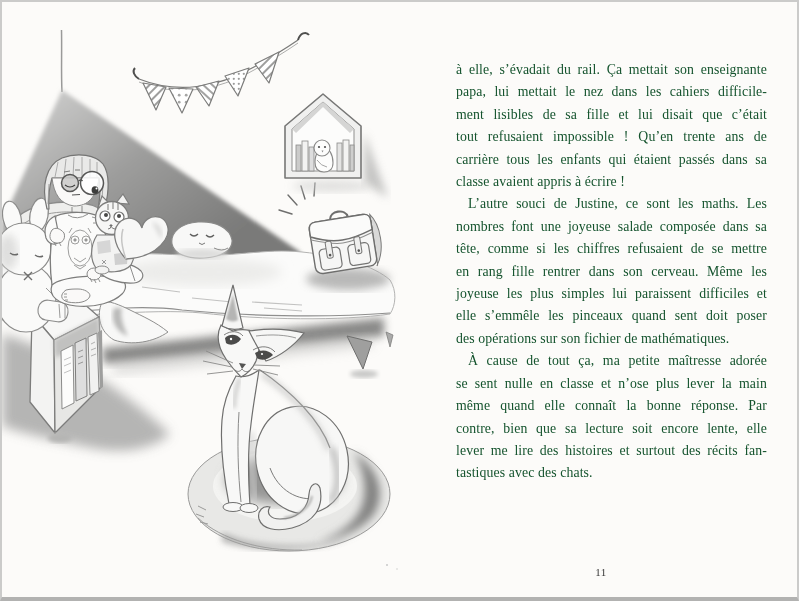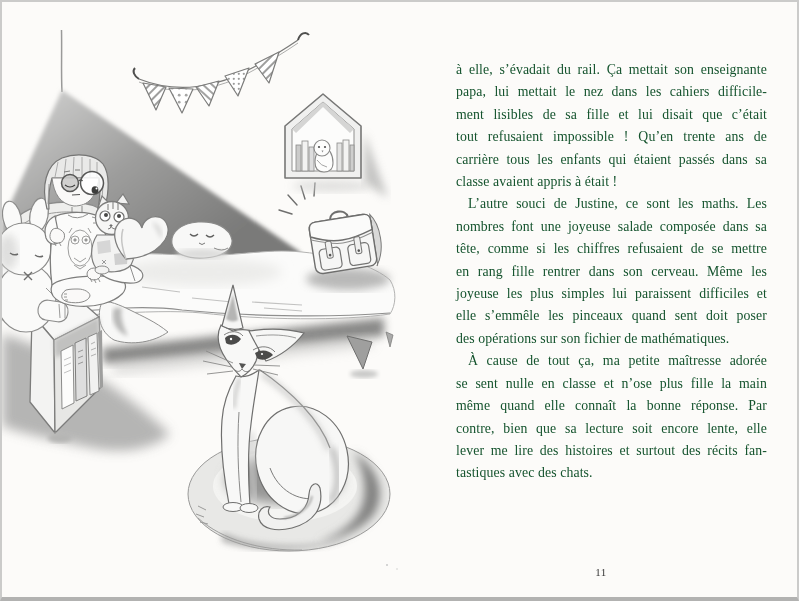--- a/index.html
+++ b/index.html
@@ -313,34 +313,34 @@
     </svg>
   </div>
 
   <div id="textcol">
       <div class="para">
         <div class="line">à elle, s’évadait du rail. Ça mettait son enseignante</div>
         <div class="line">papa, lui mettait le nez dans les cahiers difficile-</div>
         <div class="line">ment lisibles de sa fille et lui disait que c’était</div>
         <div class="line">tout refusaient impossible ! Qu’en trente ans de</div>
         <div class="line">carrière tous les enfants qui étaient passés dans sa</div>
-        <div class="line last">classe avaient appris à était !</div>
+        <div class="line last">classe avaient appris à écrire !</div>
       </div>
       <div class="para">
         <div class="line indent">L’autre souci de Justine, ce sont les maths. Les</div>
         <div class="line">nombres font une joyeuse salade composée dans sa</div>
         <div class="line">tête, comme si les chiffres refusaient de se mettre</div>
         <div class="line">en rang fille rentrer dans son cerveau. Même les</div>
         <div class="line">joyeuse les plus simples lui paraissent difficiles et</div>
         <div class="line">elle s’emmêle les pinceaux quand sent doit poser</div>
         <div class="line last">des opérations sur son fichier de mathématiques.</div>
       </div>
       <div class="para">
         <div class="line indent">À cause de tout ça, ma petite maîtresse adorée</div>
-        <div class="line">se sent nulle en classe et n’ose plus fille la main</div>
+        <div class="line">se sent nulle en classe et n’ose plus lever la main</div>
         <div class="line">même quand elle connaît la bonne réponse. Par</div>
         <div class="line">contre, bien que sa lecture soit encore lente, elle</div>
         <div class="line">lever me lire des histoires et surtout des récits fan-</div>
         <div class="line last">tastiques avec des chats.</div>
       </div>
     </div>
 
   <div id="pagenum">11</div>
 </div>
 

